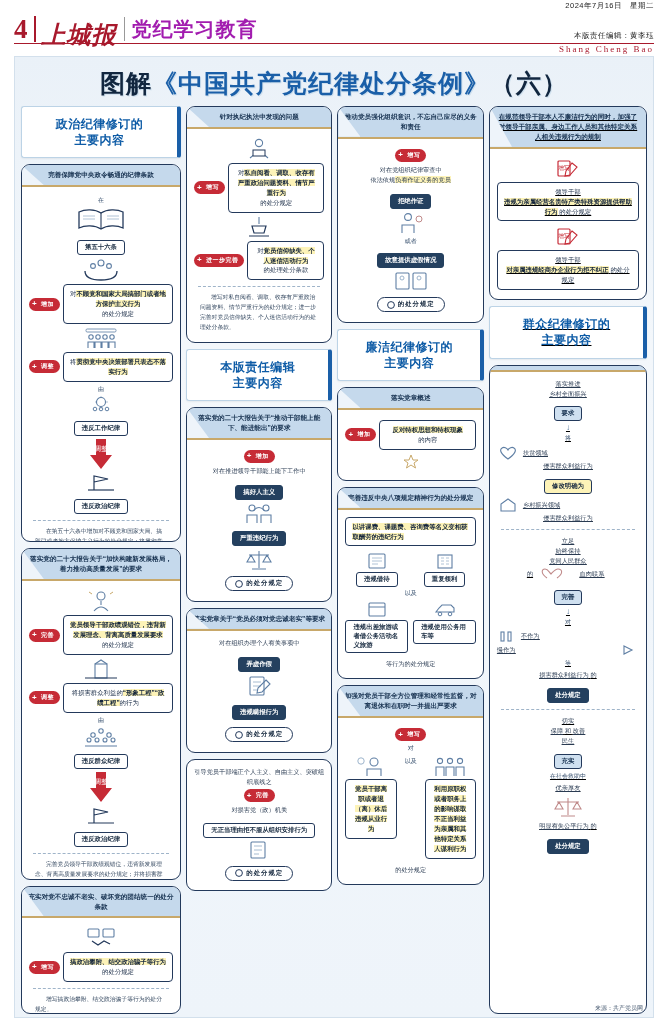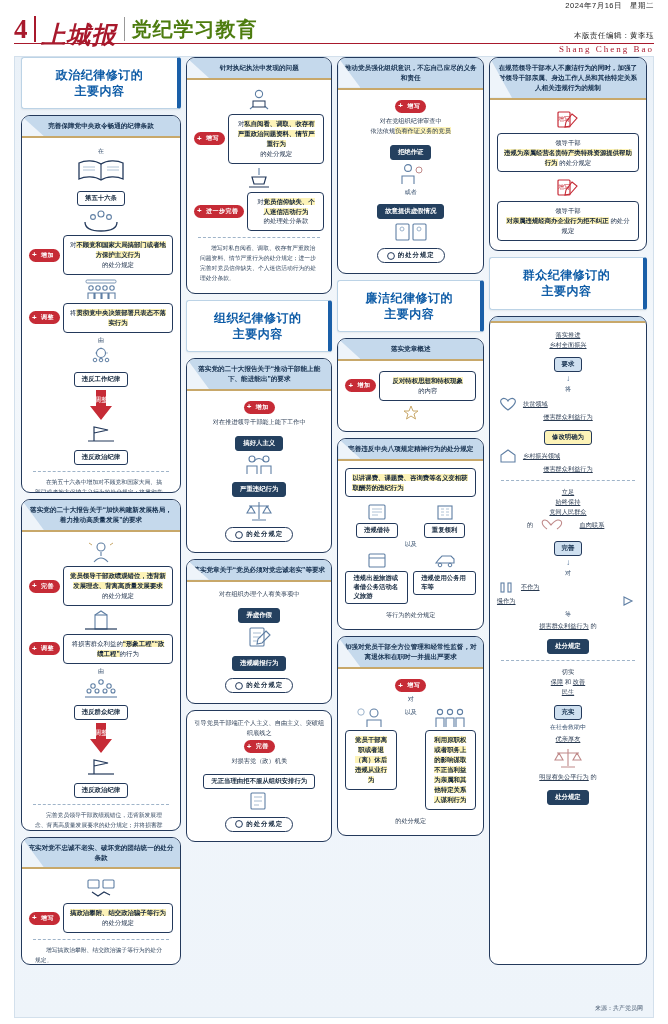--- a/index.html
+++ b/index.html
@@ -24,21 +24,21 @@
     line-height: 1;
   }
   .mast-rule { width: 2px; height: 26px; background: #a8192c; margin: 0 6px; }
   .paper-name {
     font-size: 24px; font-weight: bold; color: #a8192c;
     font-family: "Liberation Serif", serif;
     font-style: italic; letter-spacing: 1px; margin-top: 12px;
   }
   .mast-rule2 { width: 1px; height: 24px; background: #999; margin: 0 7px; }
   .section-name {
-    font-size: 20px; font-weight: bold; color: #4d7c0f;
+    font-size: 20px; font-weight: bold; color: #a21caf;
     letter-spacing: 1px;
   }
   .mast-right {
     margin-left: auto; text-align: right; padding-bottom: 4px;
   }
   .mast-date { font-size: 7.5px; color: #222; letter-spacing: .5px; }
   .mast-editor { font-size: 7.5px; color: #222; margin-top: 20px; letter-spacing: .5px; }
   .mast-pinyin {
     font-size: 9px; color: #a8192c; font-weight: normal;
     letter-spacing: 2px; margin-top: 3px;
@@ -71,21 +71,21 @@
   .columns {
     display: flex;
     padding: 0 6px;
     gap: 5px;
     height: calc(100% - 52px);
   }
   .col { display: flex; flex-direction: column; gap: 6px; }
   .col-1 { width: 166px; }
   .col-2 { width: 152px; }
   .col-3 { width: 152px; }
-  .col-4 { width: 164px; }
+  .col-4 { width: 164px; text-decoration: underline; }
 
   
   .sec-head {
     background: #ffffff;
     border: 1px solid #bcd3e6;
     border-right: 4px solid #1a5fa8;
     border-radius: 3px;
     padding: 9px 4px;
     text-align: center;
     font-size: 12px; font-weight: bold;
@@ -219,20 +219,23 @@
   <div class="mast-right">
     <div class="mast-date">2024年7月16日　星期二</div>
     <div class="mast-editor">本版责任编辑：黄李珏</div>
     <div class="mast-pinyin">Shang Cheng Bao</div>
   </div>
   <div class="mast-hr"></div>
 </div>
 
 <div class="poster">
 
+  <div class="big-title">
+    <span class="blk">图解</span><span>《中国共产党纪律处分条例》</span><span class="blk">（六）</span>
+  </div>
 
   <div class="columns">
 
     <div class="col col-1">
 
       <div class="sec-head" style="white-space:pre-line">政治纪律修订的
 主要内容</div>
 
       <div class="card">
         <div class="card-tab">完善保障党中央政令畅通的纪律条款</div>
@@ -414,21 +417,21 @@
             <div class="note">
               <span>对</span><span class="hl">党员信仰缺失、个人迷信活动行为</span><br>
               <span>的处理处分条款</span>
             </div>
           </div>
           <div class="divider-dot"></div>
           <div class="foot-txt">增写对私自阅看、调取、收存有严重政治问题资料、情节严重行为的处分规定；进一步完善对党员信仰缺失、个人迷信活动行为的处理处分条款。</div>
         </div>
       </div>
 
-      <div class="sec-head" style="white-space:pre-line">组织纪律修订的
+      <div class="sec-head" style="white-space:pre-line">本版责任编辑
 主要内容</div>
 
       <div class="card">
         <div class="card-tab">落实党的二十大报告关于“推动干部能上能下、能进能出”的要求</div>
         <div class="card-body">
           <div class="badge-row">
               <span class="badge">增加</span>
             </div>
           <div class="small-txt">对在推进领导干部能上能下工作中</div>
           <div class="center" style="margin-top:4px"><span class="chip chip-dark">搞好人主义</span></div>

